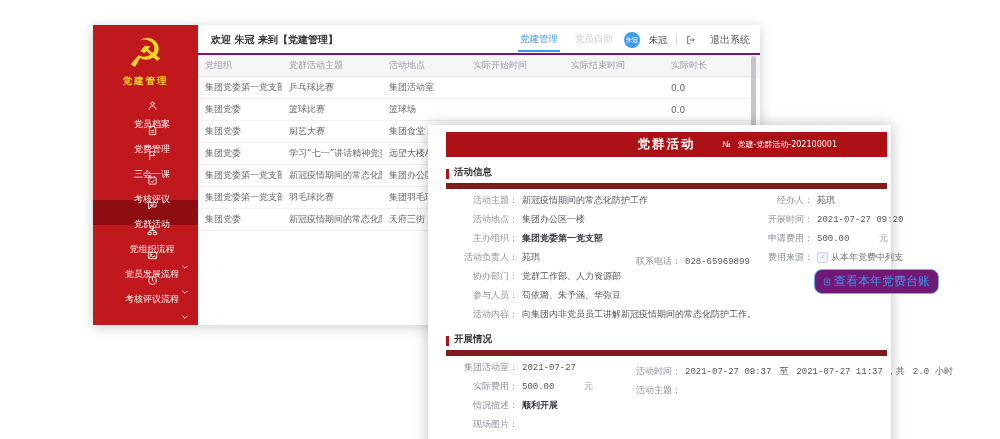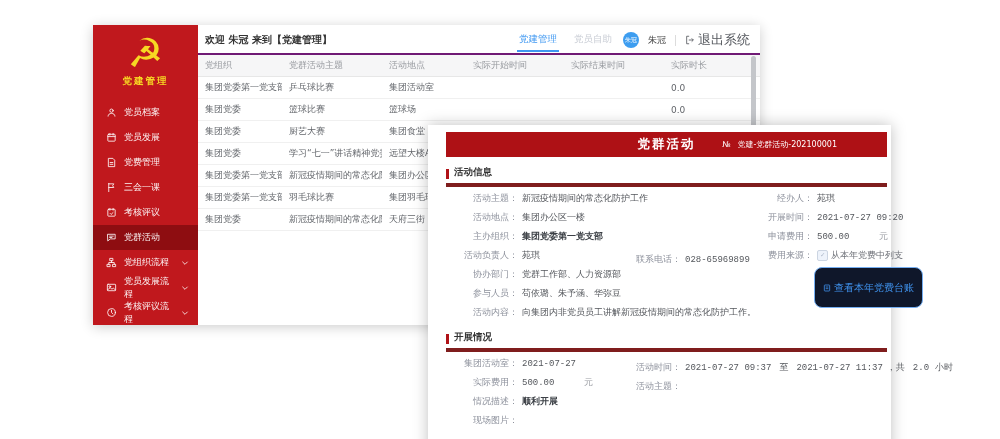--- a/index.html
+++ b/index.html
@@ -7,100 +7,91 @@
           font-family:"DejaVu Sans","Liberation Sans",sans-serif;-webkit-font-smoothing:antialiased;}
   .window{position:absolute;background:#fff;}
 
   
   .main{left:93px;top:25px;width:667px;height:300px;display:flex;box-shadow:0 2px 12px rgba(0,0,0,.20);}
   .sidebar{width:105px;background:#c0181d;flex-shrink:0;display:flex;flex-direction:column;overflow:hidden;}
   .logo-glyph{margin:6px auto 0;color:#f7d723;font-size:40px;line-height:44px;text-align:center;}
   .logo-title{color:#f7d723;font-size:9.5px;font-weight:700;letter-spacing:2px;text-align:center;margin-top:0px;}
   .menu{margin-top:12px;}
   .menu-item{height:25px;display:flex;align-items:center;padding-left:13px;gap:7px;
-             font-size:9px;color:rgba(255,255,255,.96);cursor:pointer;}
+             font-size:9px;color:rgba(255,255,255,.96);cursor:pointer;flex-direction:column;}
   .menu-item.active{background:#8e0d11;}
   .menu-item svg{flex-shrink:0;}
   .chev{margin-left:auto;margin-right:9px;display:flex;}
 
   .content{flex:1;position:relative;min-width:0;background:#fff;}
-  .topbar{height:26px;display:flex;align-items:center;padding:2px 10px 0 7px;}
+  .topbar{height:26px;display:flex;align-items:center;padding:2px 10px 0 13px;}
   .welcome{font-size:10px;font-weight:600;color:#333;}
   .top-right{margin-left:auto;display:flex;align-items:center;gap:9px;}
   .tab{font-size:9.5px;padding:5px 2px 4px;cursor:pointer;border-bottom:2px solid transparent;}
   .tab.active{color:#3e97f1;border-bottom-color:#3e97f1;}
   .tab.inactive{color:#c9cdd5;}
   .avatar{width:16px;height:16px;border-radius:50%;background:#3d9df0;color:#fff;font-size:6px;
           display:flex;align-items:center;justify-content:center;letter-spacing:0;}
   .uname{font-size:9px;color:#444;}
   .vdiv{width:1px;height:11px;background:#dcdcdc;}
-  .logout{display:flex;align-items:center;gap:3px;font-size:13px;color:#55585e;cursor:pointer;}
+  .logout{display:flex;align-items:center;gap:14px;font-size:10px;color:#55585e;cursor:pointer;}
 
   table{border-collapse:collapse;table-layout:fixed;width:562px;font-size:9px;}
   col.c1{width:84px}col.c2{width:100px}col.c3{width:84px}col.c4{width:98px}col.c5{width:100px}col.c6{width:96px}
   thead th{background:#f6f6f7;color:#96999e;font-weight:400;text-align:left;height:21px;
            padding:0 4px 0 7px;border-top:2px solid #701a75;border-bottom:1px solid #e7e7e7;
            white-space:nowrap;overflow:hidden;}
   tbody td{height:21px;padding:0 4px 0 7px;color:#63666b;border-bottom:1px solid #f0f0f0;
            white-space:nowrap;overflow:hidden;}
   .scrollbar{position:absolute;right:4px;top:31px;width:5px;height:157px;background:#c4c6ca;border-radius:3px;cursor:pointer;}
 
   
   .modal{left:428px;top:125px;width:463px;height:330px;z-index:5;box-shadow:0 0 14px rgba(0,0,0,.25);}
   .modal-header{margin:7px 4px 0 18px;height:25px;background:#ae1115;display:flex;align-items:center;position:relative;}
   .modal-title{position:absolute;left:0;right:0;text-align:center;color:#fff;font-size:12.5px;font-weight:700;letter-spacing:2px;}
   .modal-no{margin-left:auto;margin-right:50px;color:#fff;font-size:8px;z-index:1;display:flex;gap:7px;align-items:center;}
-  .sec{margin:9px 4px 0 18px;padding-bottom:4px;border-bottom:4px solid #7f1d1d;
+  .sec{margin:9px 4px 0 18px;padding-bottom:4px;border-bottom:6px solid #7f1d1d;
        display:flex;align-items:flex-end;gap:5px;font-size:9.5px;font-weight:700;color:#333;}
   .secbar{width:3px;height:10px;background:#b01217;}
   .form{padding:2px 4px 0 18px;}
   .frow{position:relative;height:19px;display:flex;align-items:center;font-size:9px;white-space:nowrap;font-family:Liberation Mono, monospace;}
   .lbl{width:72px;text-align:right;color:#8d919c;flex-shrink:0;}
   .val{color:#54575c;margin-left:4px;}
   .val.b{font-weight:700;color:#3c4046;}
   .mfield{position:absolute;left:180px;display:flex;align-items:center;margin-top:8px;}
   .mlbl{width:55px;text-align:right;color:#8d919c;flex-shrink:0;}
   .rfield{position:absolute;left:295px;display:flex;align-items:center;}
   .rlbl{width:72px;text-align:right;color:#8d919c;flex-shrink:0;}
   .feenum{display:inline-block;width:62px;}
   .unit{color:#9a9da3;}
   .checkbox{width:9px;height:9px;border:1px solid #ccd5e2;background:#eef3fb;border-radius:2px;
             display:inline-flex;align-items:center;justify-content:center;color:#a9b4c4;font-size:7px;
             margin:0 3px 0 4px;line-height:1;}
   .cbl{color:#6d7077;}
   .ledger-btn{position:absolute;left:368px;top:2px;height:15px;display:inline-flex;align-items:center;gap:3px;
-              padding:12px 8px;border:1px solid #74aef2;border-radius:8px;color:#3f92ec;font-size:10px;
-              background:#0f172a;cursor:pointer;white-space:nowrap;}
+              padding:4px 8px;border:1px solid #74aef2;border-radius:8px;color:#3f92ec;font-size:12px;
+              background:#701a75;cursor:pointer;white-space:nowrap;}
   .g8{margin-left:8px}.g4{margin-left:4px}.g6{margin-left:6px}
 </style>
 </head>
 <body>
 
 <div id="canvas">
 
   <div class="window main">
     <aside class="sidebar">
       <div class="logo-glyph">☭</div>
       <div class="logo-title">党建管理</div>
       <nav class="menu" id="menu">
           <div class="menu-item">
             <svg width="11" height="11" viewBox="0 0 24 24" fill="none" stroke="#fff" stroke-width="1.8" stroke-linecap="round" stroke-linejoin="round">
               <circle cx="12" cy="8" r="3.6"></circle>
               <path d="M4.5 20c0-4 3.5-6 7.5-6s7.5 2 7.5 6"></path>
             </svg>
             <span>党员档案</span>
-          </div>
-          <div class="menu-item">
-            <svg width="11" height="11" viewBox="0 0 24 24" fill="none" stroke="#fff" stroke-width="1.8" stroke-linecap="round" stroke-linejoin="round">
-              <rect x="4" y="5" width="16" height="15" rx="1.5"></rect>
-              <line x1="4" y1="10" x2="20" y2="10"></line>
-              <line x1="8.5" y1="3" x2="8.5" y2="7"></line>
-              <line x1="15.5" y1="3" x2="15.5" y2="7"></line>
-            </svg>
-            <span>党员发展</span>
           </div>
           <div class="menu-item">
             <svg width="11" height="11" viewBox="0 0 24 24" fill="none" stroke="#fff" stroke-width="1.8" stroke-linecap="round" stroke-linejoin="round">
               <path d="M6 3h9l4 4v14H6z"></path>
               <line x1="9" y1="12" x2="15" y2="12"></line>
               <line x1="9" y1="16" x2="15" y2="16"></line>
             </svg>
             <span>党费管理</span>
           </div>
           <div class="menu-item">

